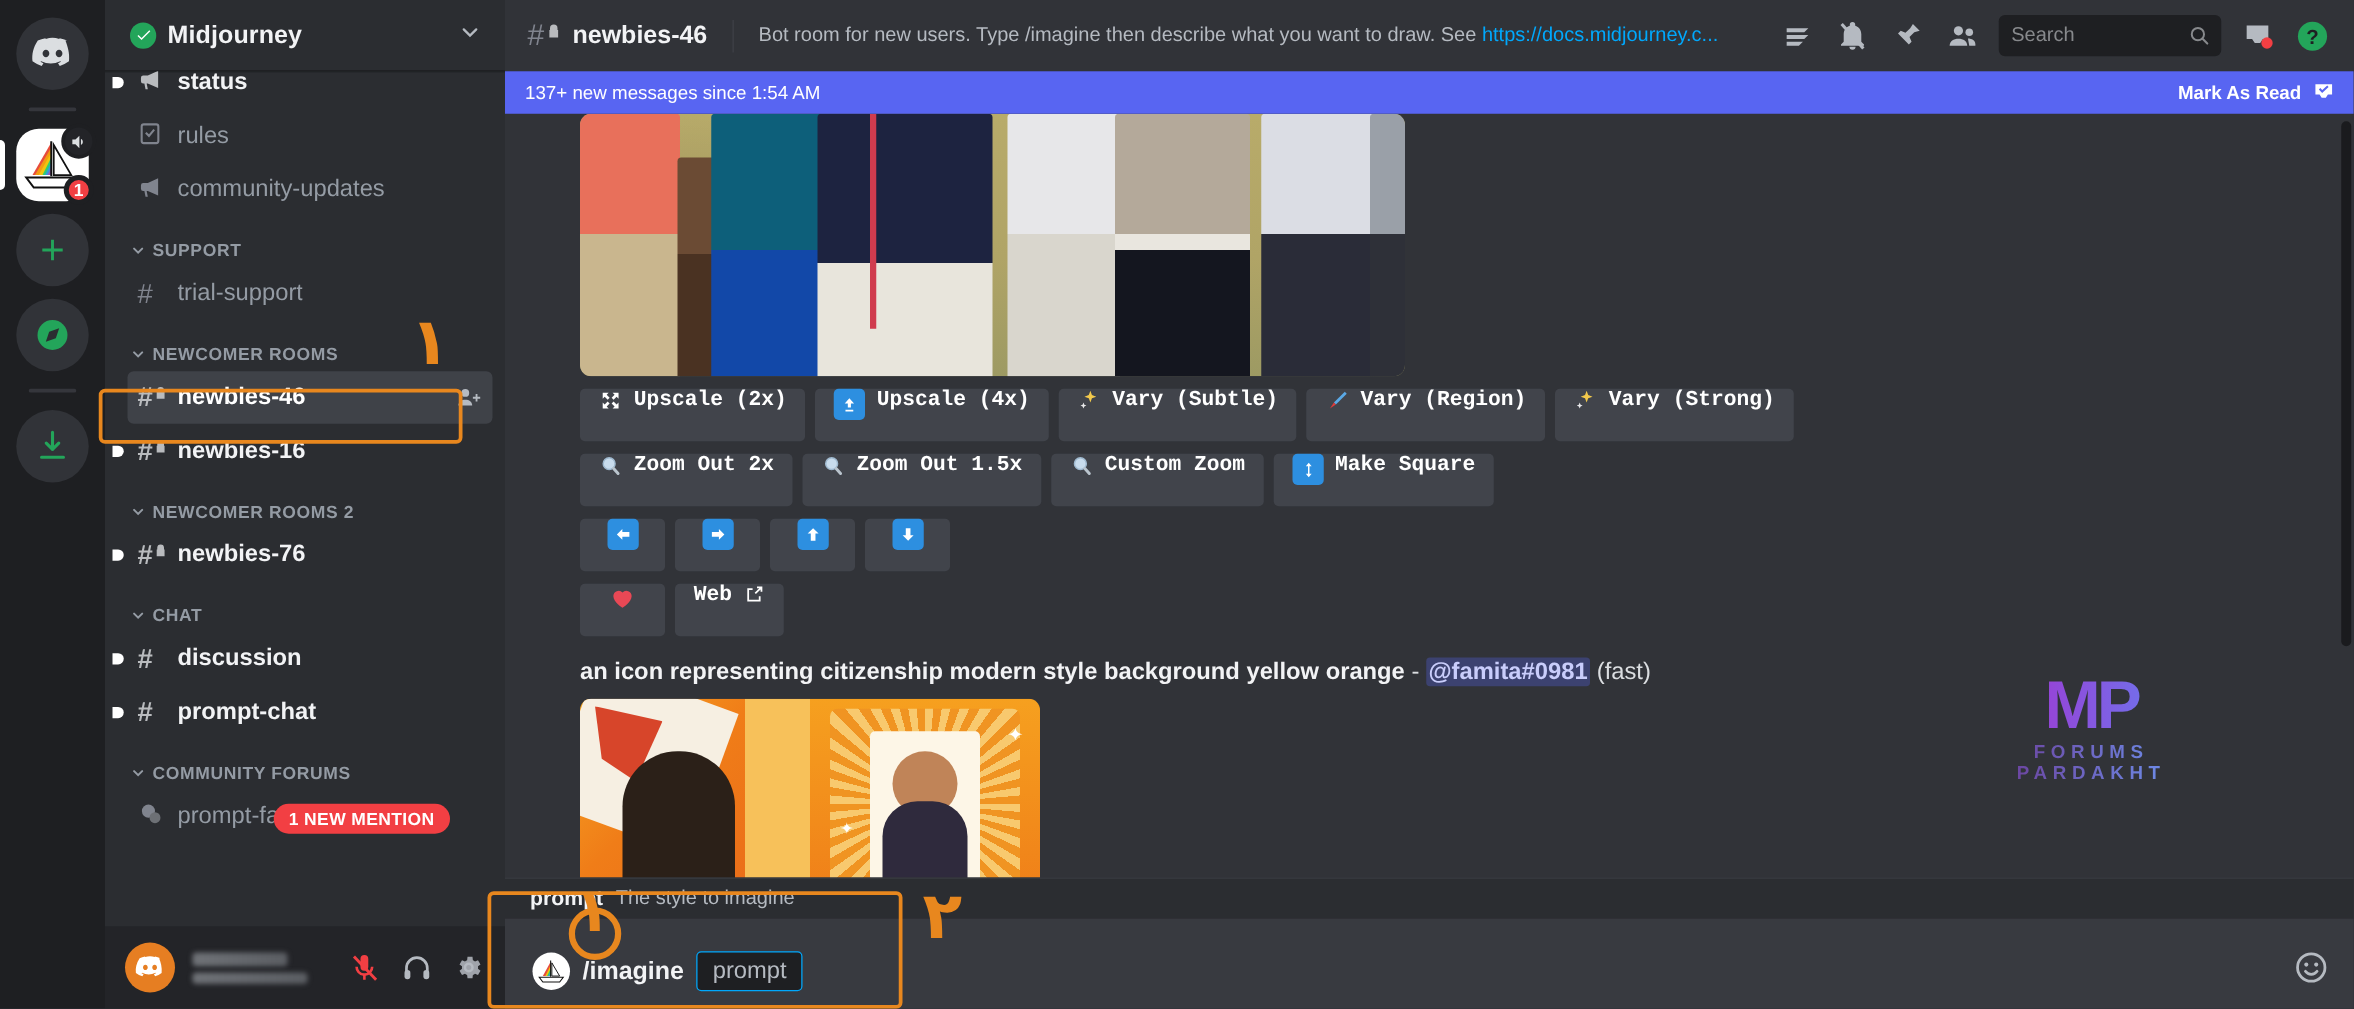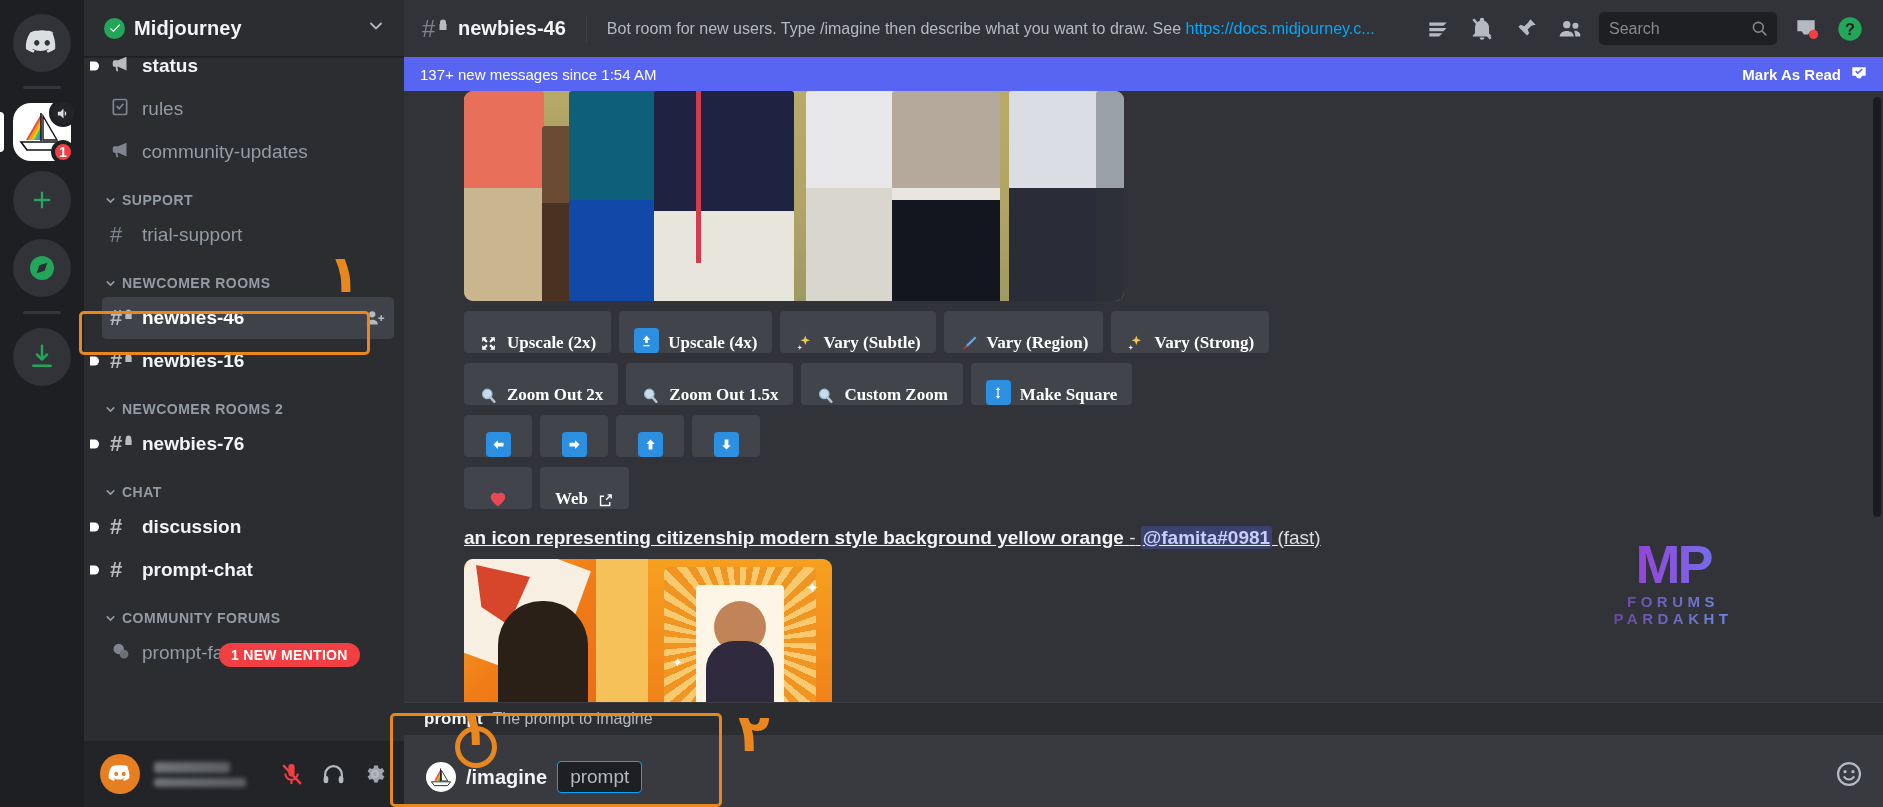--- a/index.html
+++ b/index.html
@@ -127,28 +127,28 @@
     background:
       radial-gradient(circle at 10% 120%, rgba(0,0,0,.25), transparent 40%),
       linear-gradient(#b8ab6a, #b0a466 55%, #9d9a63);
     position: relative; margin-top: 0;
   }
   .fig { position: absolute; bottom: 0; border-radius: 3px 3px 0 0; }
 
   .btn-row { display: flex; gap: 8px; margin-top: 10px; }
   .mjbtn {
     background: #41444b; border: none; border-radius: 4px; color: #fff;
-    font-family: Liberation Serif, serif; font-size: 17px; font-weight: 600;
-    height: 42px; padding: 0 15px; display: inline-flex; align-items: flex-end; gap: 9px;
+    font-family: Liberation Mono, monospace; font-size: 17px; font-weight: 600;
+    height: 42px; padding: 0 15px; display: inline-flex; align-items: flex-start; gap: 9px;
     cursor: pointer; white-space: nowrap;
   }
   .mjbtn.sq { width: 68px; justify-content: center; padding: 0; }
   .blue-ico { width: 25px; height: 25px; background: #2d8fe0; border-radius: 4px; display:flex;align-items:center;justify-content:center; flex:0 0 25px;}
 
-  .promptline { margin-top: 18px; font-size: 19px; color:#f2f3f5; font-weight: 700; white-space: nowrap; text-decoration: underline; }
+  .promptline { margin-top: 18px; font-size: 19px; color:#f2f3f5; font-weight: 700; white-space: nowrap; }
   .promptline .dash { color:#dbdee1; font-weight: 400; }
   .mention { background: #3c4270; color:#c9cdfb; border-radius: 3px; padding: 1px 2px; font-weight: 600; }
   .promptline .fast { color:#dbdee1; font-weight: 400; }
 
   .orange-img { margin-top: 10px; width: 368px; height: 172px; border-radius: 9px; overflow: hidden; position: relative; display:flex; }
 
   
   .watermark { position: absolute; right: 110px; top: 537px; width: 200px; text-align:center; pointer-events:none; user-select:none; }
   .wm-sub { font-size: 15px; letter-spacing: 4.5px; font-weight: 700; margin-top: 2px; }
 
@@ -662,21 +662,21 @@
     </div>
 
     <div class="watermark">
       <div style="font-size:54px;font-weight:800;line-height:1;letter-spacing:-3px;background:linear-gradient(90deg,#b024c8,#5b8bf7);-webkit-background-clip:text;background-clip:text;color:transparent;">MP</div>
       <div class="wm-sub" style="background:linear-gradient(90deg,#6b2f8a,#6ea2ff);-webkit-background-clip:text;background-clip:text;color:transparent;">FORUMS PARDAKHT</div>
     </div>
 
     <div class="cmdzone">
       <div class="param-bar">
         <span class="param-name">prompt</span>
-        <span class="param-desc">The prompt to imagine</span>
+        <span class="param-desc">The style to imagine</span>
       </div>
       <div class="inputbar">
         <span class="cmd-avatar">
           <svg width="24" height="22" viewBox="0 0 50 44">
             <path d="M24 6 L24 30 L11 30 Z" fill="#e74c3c"></path>
             <path d="M24 12 L24 30 L15 30 Z" fill="#f1c40f"></path>
             <path d="M24 18 L24 30 L18 30 Z" fill="#2ecc71"></path>
             <path d="M24 23 L24 30 L20 30 Z" fill="#3498db"></path>
             <path d="M26 8 L39 30 L26 30 Z" fill="#fff" stroke="#111" stroke-width="1.6"></path>
             <path d="M24 4 L24 31" stroke="#111" stroke-width="1.8"></path>

